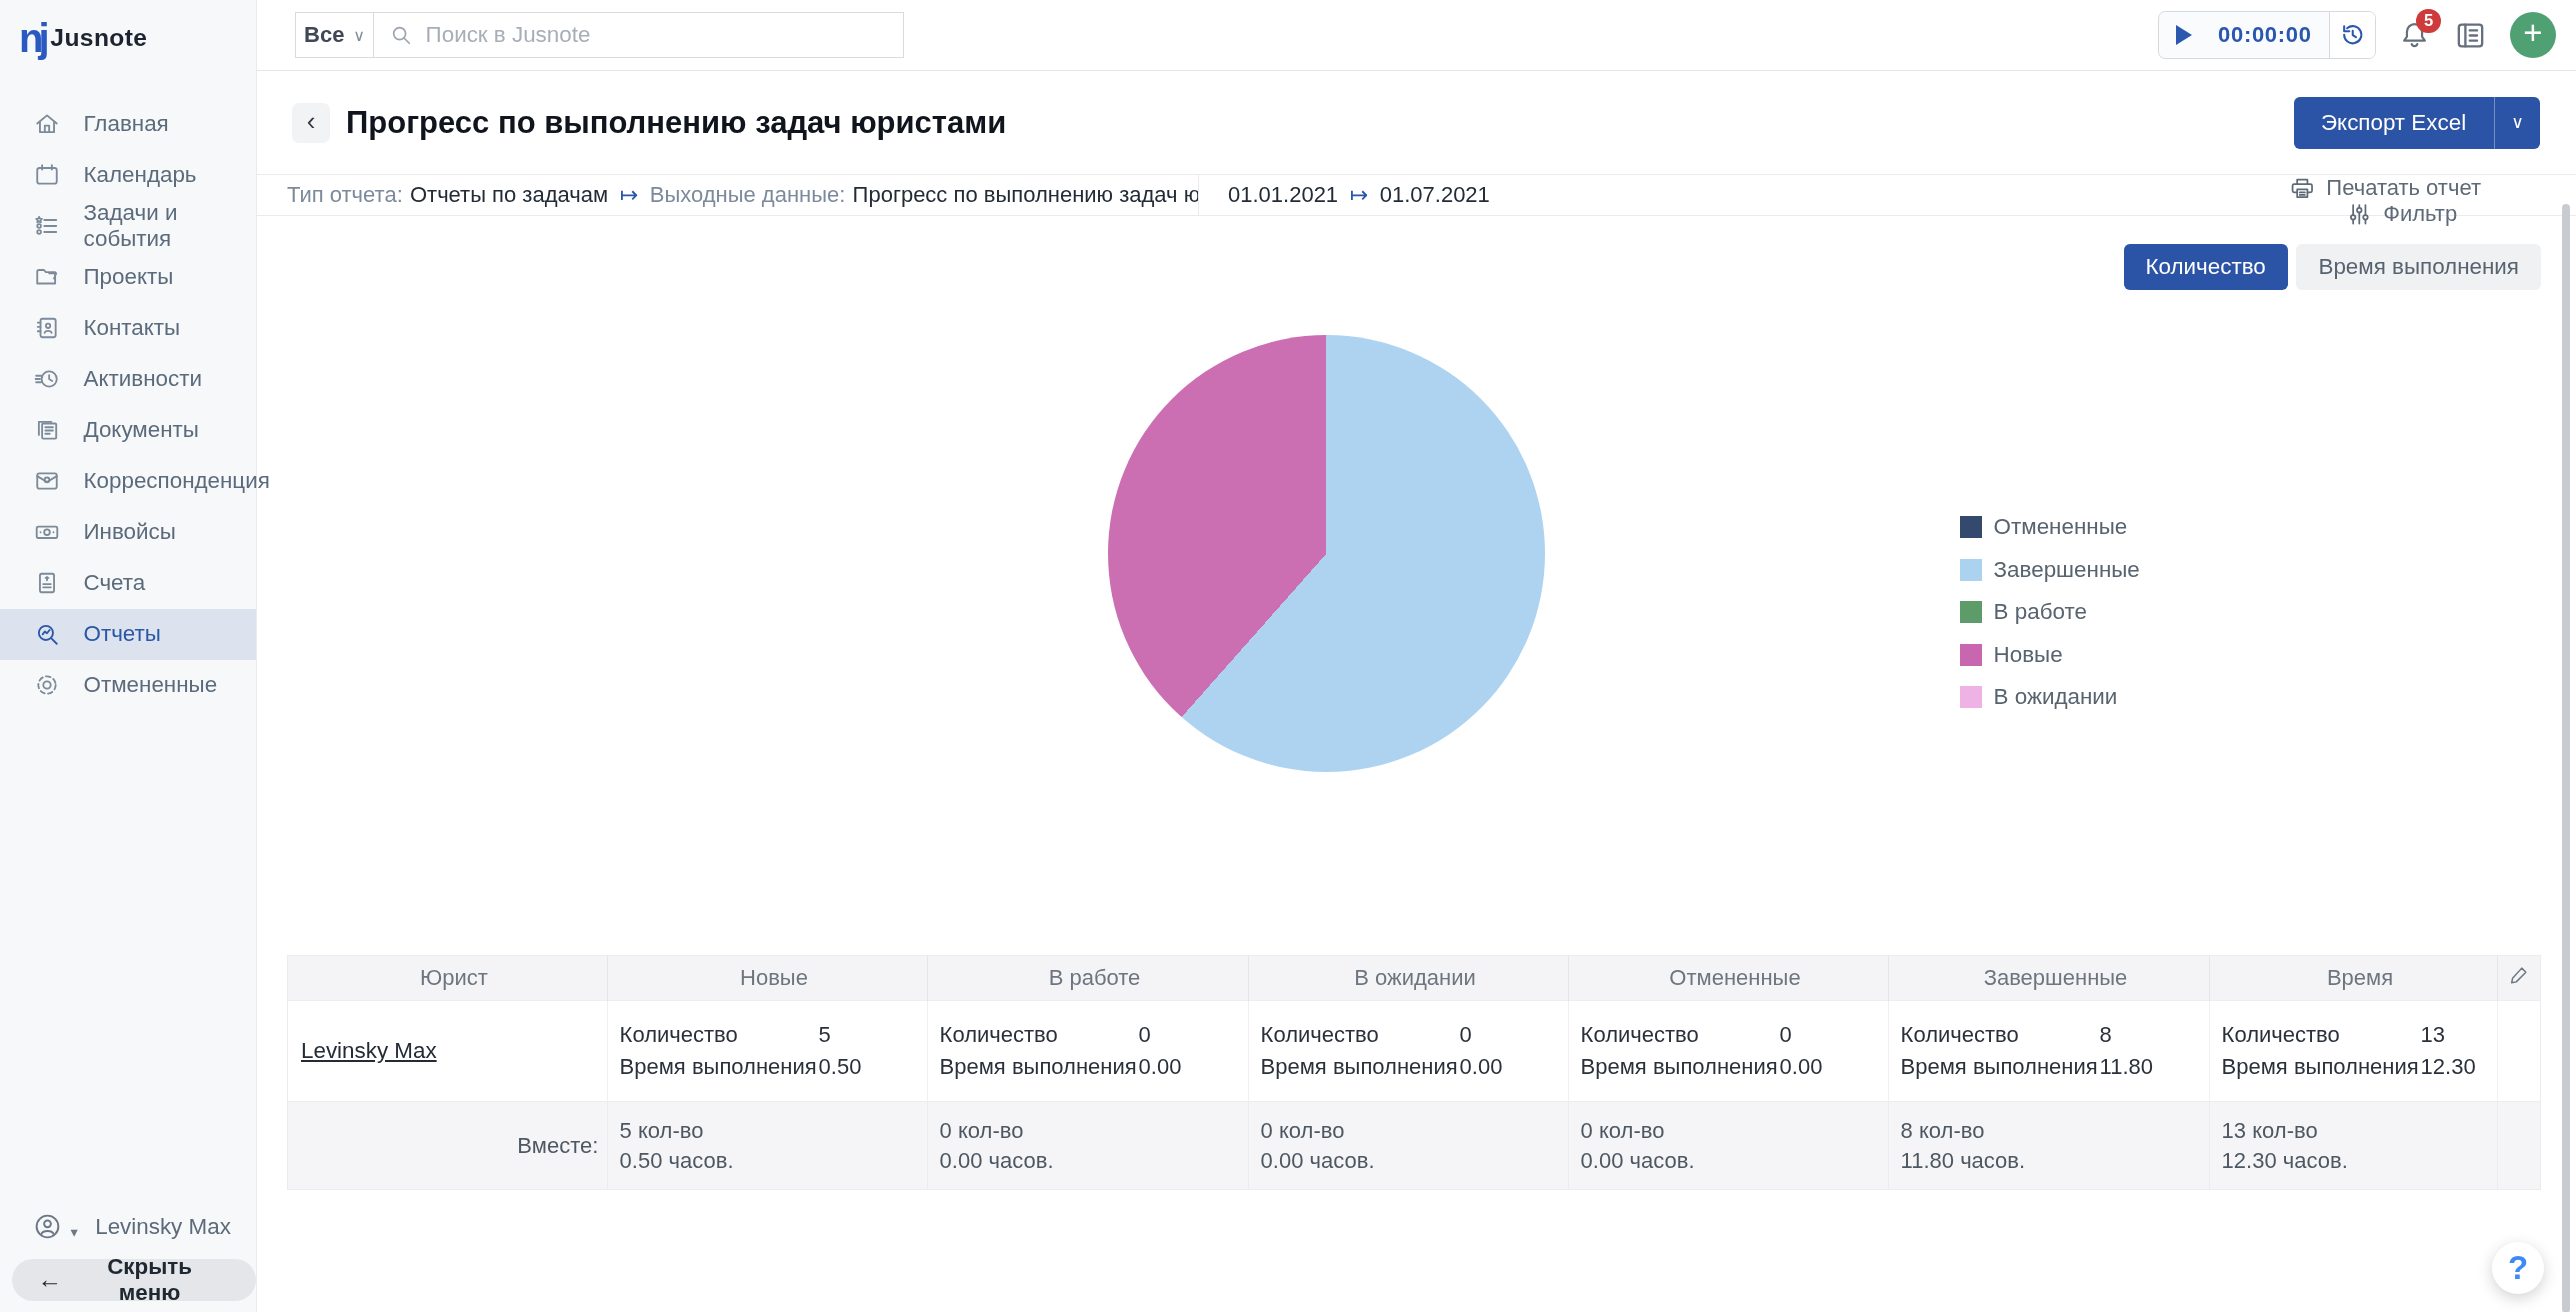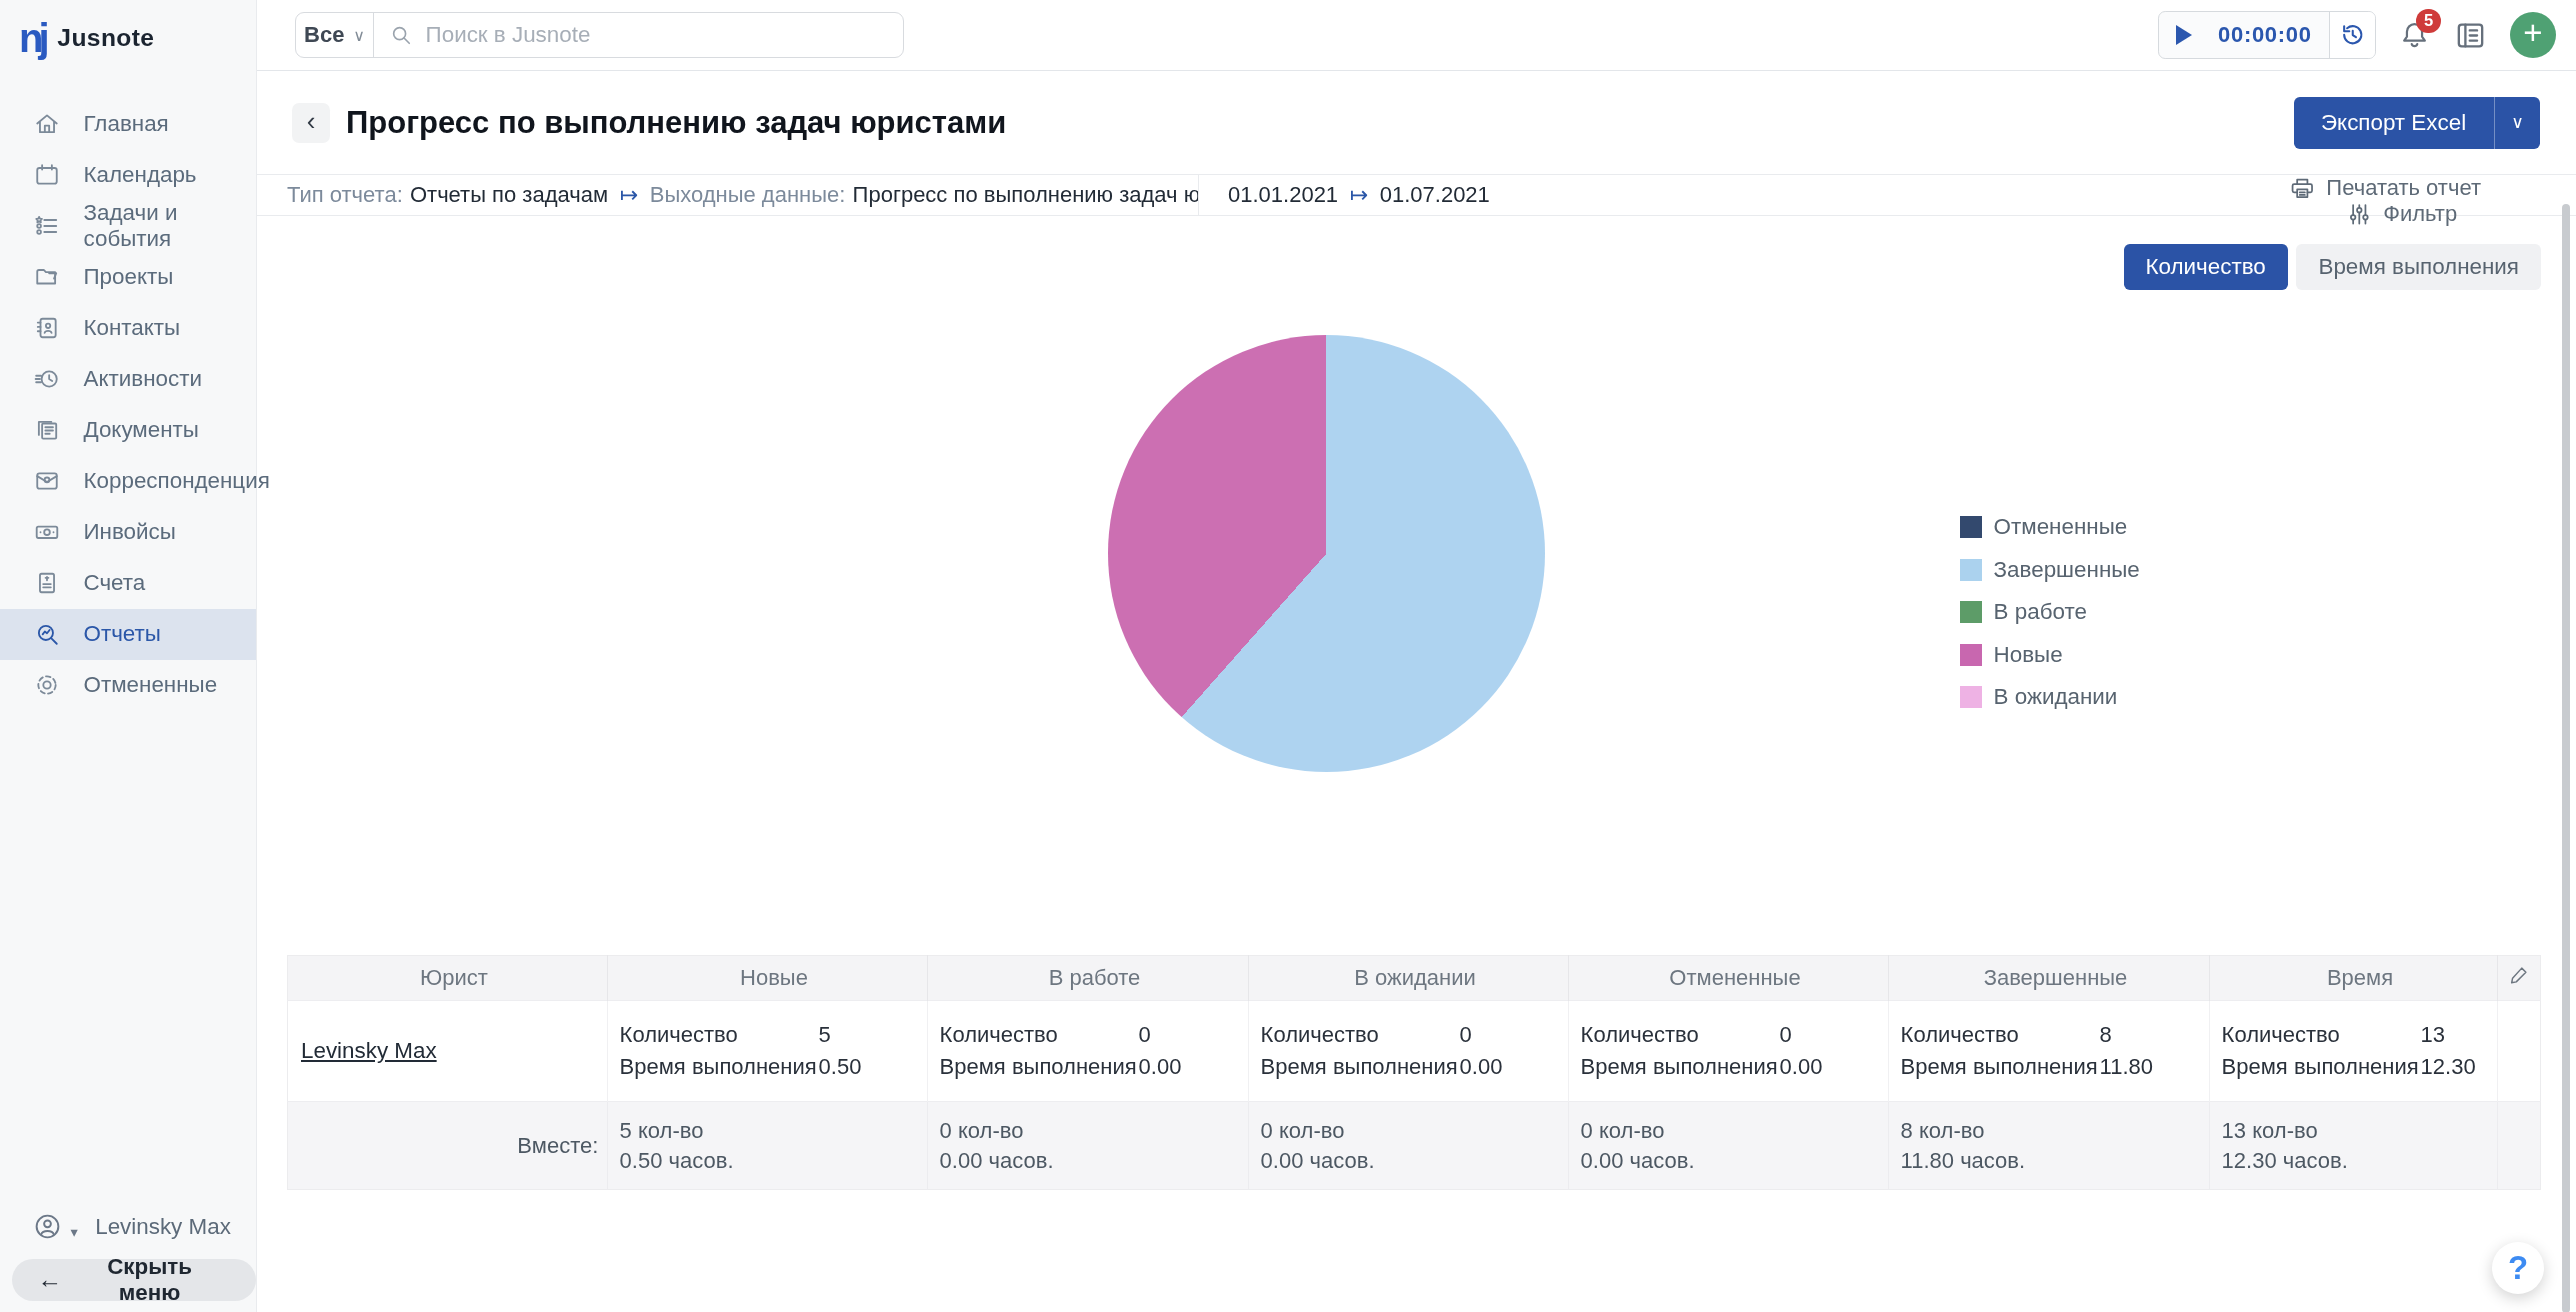--- a/index.html
+++ b/index.html
@@ -1,39 +1,39 @@
 <!DOCTYPE html>
 <html style="font-size:11.6px"><head>
 <meta charset="utf-8">
 <style>
   html,body{margin:0;padding:0;background:#fff;}
   body{font-family:"Liberation Sans","DejaVu Sans",sans-serif;color:#222b36;-webkit-font-smoothing:antialiased;}
   .app{display:flex;width:2576px;height:1313px;overflow:hidden;background:#fff;}
 
   
   .sidebar{position:relative;width:257px;flex:0 0 257px;background:#f7f8f9;border-right:1.4px solid #e9ebee;box-sizing:border-box;}
-  .logo{display:flex;align-items:center;gap:7px;padding:14.5px 0 0 19px;cursor:pointer;}
+  .logo{display:flex;align-items:center;gap:0;padding:14.5px 0 0 19px;cursor:pointer;}
   .logo-mark{font-weight:800;font-size:40px;line-height:46px;letter-spacing:-5px;color:#2a5ac1;padding-right:5.8px;}
   .logo-text{font-size:24.6px;font-weight:700;color:#1b2430;letter-spacing:0.4px;}
   .nav{margin-top:38px;}
   .nav-item{display:flex;align-items:center;gap:23px;height:51px;padding-left:33px;color:#5b6b7c;font-size:22.4px;cursor:pointer;}
   .nav-item .nicon{width:27.5px;height:27.5px;flex:0 0 27.5px;color:#7c8a99;display:flex;align-items:center;justify-content:center;}
   .nav-item.active{background:#dce3ee;color:#2b57a8;}
   .nav-item.active .nicon{color:#2b57a8;}
   .user-row{position:absolute;left:33px;bottom:72px;display:flex;align-items:center;gap:17.3px;color:#5c6a79;font-size:22.4px;cursor:pointer;}
   .user-row .nicon{width:29px;height:29px;color:#6c7888;}
   .user-caret{font-size:14.5px;color:#6c7888;margin-left:-8.7px;margin-top:10px;}
   .collapse-pill{position:absolute;left:11.6px;bottom:11.6px;display:flex;align-items:center;gap:13px;height:42px;padding:0 32px 0 26px;border:none;border-radius:21px;background:#e4e6e9;font-family:inherit;font-size:22.4px;font-weight:700;color:#1f2731;cursor:pointer;}
   .collapse-arrow{font-size:24.6px;line-height:1;}
 
   
   .main{position:relative;flex:1;display:flex;flex-direction:column;min-width:0;}
 
   .topbar{height:71px;flex:0 0 71px;display:flex;align-items:center;padding-left:38px;border-bottom:1.4px solid #e3e6ea;box-sizing:border-box;}
-  .search-group{display:flex;align-items:center;width:609px;height:46px;border:1.4px solid #d8dbdf;border-radius:9px;background:#fff;box-sizing:border-box;}
+  .search-group{display:flex;align-items:center;width:609px;height:46px;border:1.4px solid #d8dbdf;border-radius:0;background:#fff;box-sizing:border-box;}
   .scope{display:flex;align-items:center;justify-content:center;gap:8.7px;width:77px;flex:0 0 77px;height:100%;border-right:1.4px solid #d8dbdf;font-size:22px;font-weight:700;color:#3f4854;cursor:pointer;}
   .scope-caret{font-size:16px;font-weight:400;color:#828c97;}
   .search-field{display:flex;align-items:center;gap:11.6px;flex:1;padding-left:16px;}
   .search-field svg{color:#9aa3ad;}
   .search-field input{border:none;outline:none;flex:1;font-family:inherit;font-size:22.4px;color:#222b36;background:transparent;}
   .search-field input::placeholder{color:#a7aeb7;}
   .top-actions{margin-left:auto;display:flex;align-items:center;gap:22px;padding-right:20px;}
   .timer{display:flex;align-items:stretch;height:48px;border:1.4px solid #d6dade;border-radius:7.2px;overflow:hidden;box-sizing:border-box;background:#fafbfc;}
   .timer-left{display:flex;align-items:center;gap:26px;padding:0 17.3px;cursor:pointer;}
   .play-icon{width:0;height:0;border-top:10px solid transparent;border-bottom:10px solid transparent;border-left:16.6px solid #2b57ae;}

